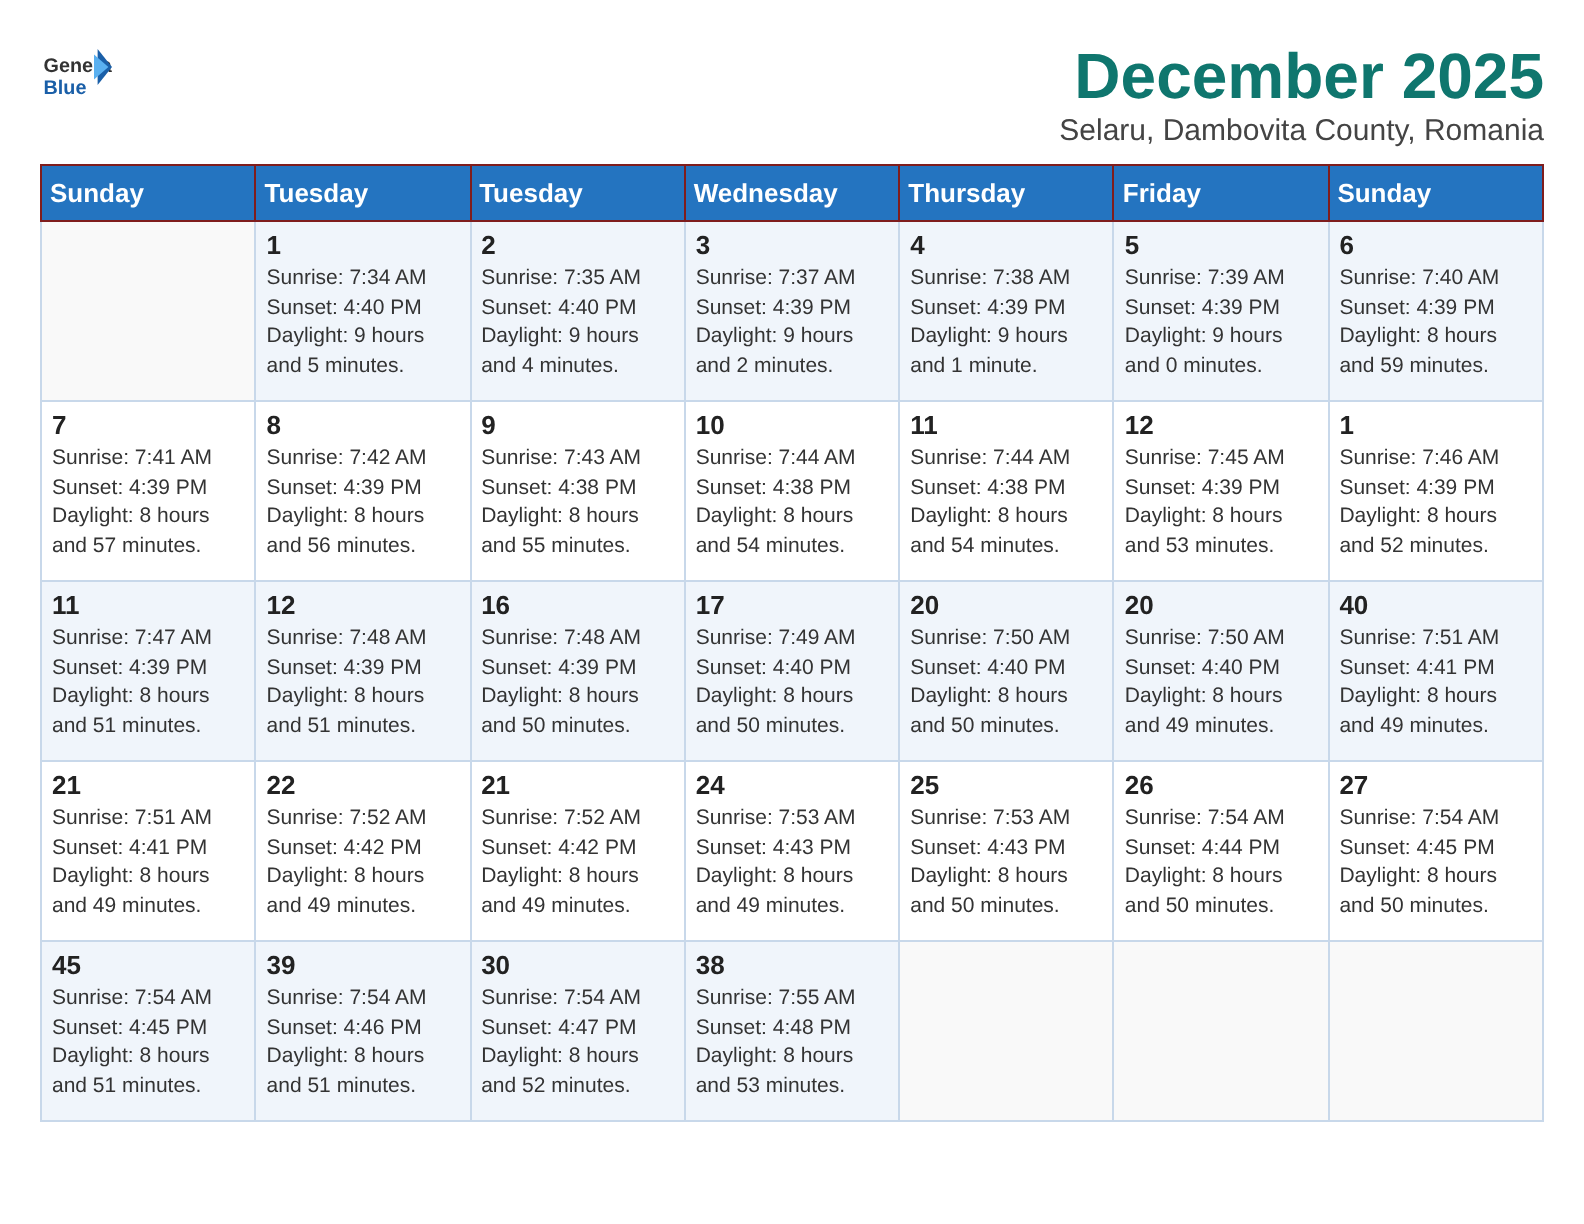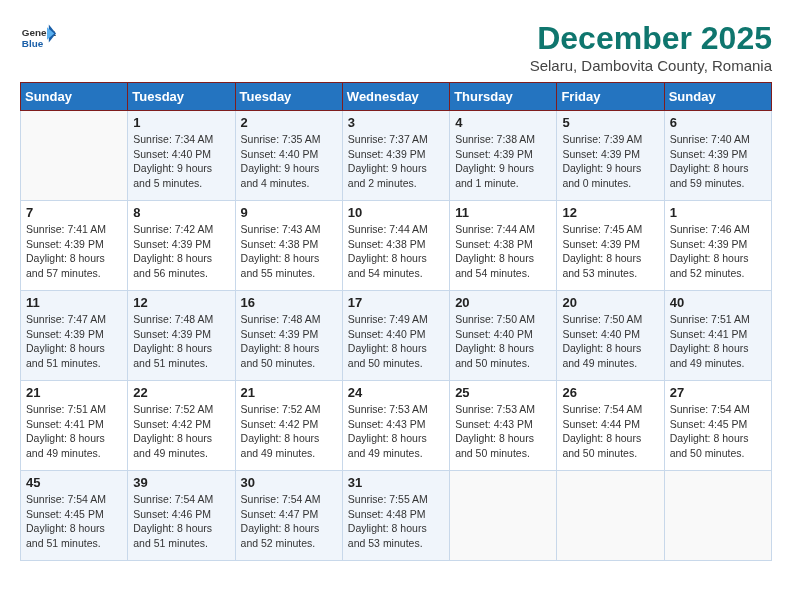--- a/index.html
+++ b/index.html
@@ -241,21 +241,21 @@
         </td>
         <td>
           <span class="day-number">39</span>
           <div class="cell-text">Sunrise: 7:54 AM<br>Sunset: 4:46 PM<br>Daylight: 8 hours<br>and 51 minutes.</div>
         </td>
         <td>
           <span class="day-number">30</span>
           <div class="cell-text">Sunrise: 7:54 AM<br>Sunset: 4:47 PM<br>Daylight: 8 hours<br>and 52 minutes.</div>
         </td>
         <td>
-          <span class="day-number">31</span>
+          <span class="day-number">38</span>
           <div class="cell-text">Sunrise: 7:55 AM<br>Sunset: 4:48 PM<br>Daylight: 8 hours<br>and 53 minutes.</div>
         </td>
         <td class="empty-cell"></td>
         <td class="empty-cell"></td>
         <td class="empty-cell"></td>
       </tr>
     </tbody>
 </table>
 
 </body></html>

